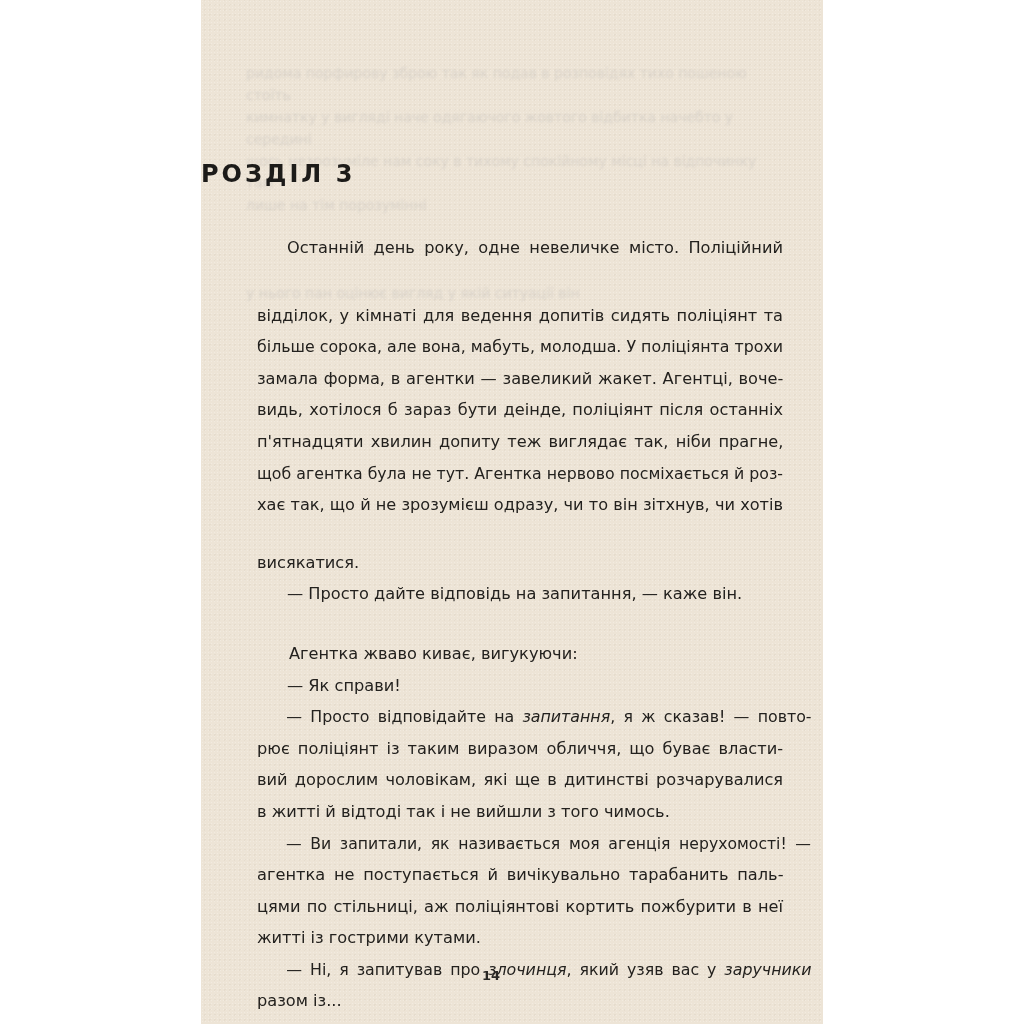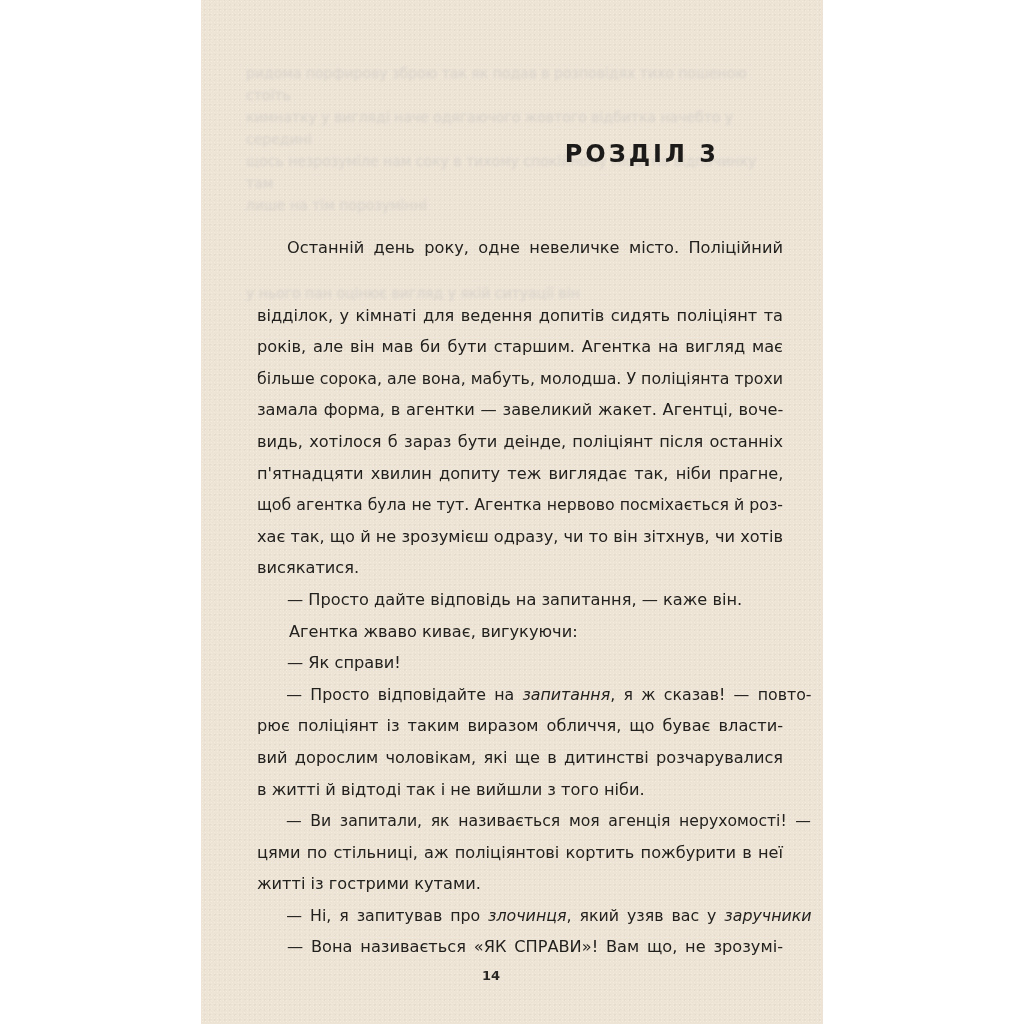--- a/index.html
+++ b/index.html
@@ -31,23 +31,23 @@
       color: rgba(120, 125, 135, 0.16);
       font-family: "DejaVu Sans", sans-serif;
       font-size: 14px;
       line-height: 22px;
       filter: blur(1.2px);
       user-select: none;
     }
     .chapter-title {
       position: absolute;
       left: 0;
-      top: 140px;
+      top: 160px;
       width: 518px;
-      text-align: right;
+      text-align: left;
       font-family: "DejaVu Sans", sans-serif;
       font-weight: bold;
       font-size: 24px;
       letter-spacing: 3px;
       color: #1c1b19;
     }
     .text {
       position: absolute;
       left: 56px;
       top: 232px;
@@ -99,37 +99,38 @@
     <div>лише на тім порозумінні</div>
     <div style="height:66px"></div>
     <div>у нього пан оцінює вигляд у якій ситуації він</div>
   </div>
 
   <div class="chapter-title">РОЗДІЛ 3</div>
 
   <div class="text">
     <span class="line indent" style="display: block; word-spacing: 4.17px;">Останній день року, одне невеличке місто. Поліційний</span>
     <span class="line" style="display: block; word-spacing: 1.25px; margin-top: 36px;">відділок, у кімнаті для ведення допитів сидять поліціянт та</span>
-    <span class="line" style="display: block; word-spacing: 1.7px;">років, але він мав би бути старшим. Агентка на вигляд має</span>
     <span class="line" style="display: block; transform-origin: left center; transform: scaleX(0.9759); width: 539px;">більше сорока, але вона, мабуть, молодша. У поліціянта трохи</span>
     <span class="line" style="display: block; word-spacing: 0.63px;">замала форма, в агентки — завеликий жакет. Агентці, воче-</span>
     <span class="line" style="display: block; word-spacing: 1.13px;">видь, хотілося б зараз бути деінде, поліціянт після останніх</span>
     <span class="line" style="display: block; word-spacing: 2px;">п'ятнадцяти хвилин допиту теж виглядає так, ніби прагне,</span>
     <span class="line" style="display: block; transform-origin: left center; transform: scaleX(0.9741); width: 540px;">щоб агентка була не тут. Агентка нервово посміхається й роз-</span>
     <span class="line" style="display: block; transform-origin: left center; transform: scaleX(0.9981); width: 527px;">хає так, що й не зрозумієш одразу, чи то він зітхнув, чи хотів</span>
-    <span class="line last" style="display: block;">висякатися.</span>
+    <span class="line last" style="display: block; margin-top: 26px;">висякатися.</span>
     <span class="line last indent" style="display: block;">— Просто дайте відповідь на запитання, — каже він.</span>
-    <span class="line last indent-sm" style="display: block;">Агентка жваво киває, вигукуючи:</span>
+    <span class="line last indent-sm" style="display: block; margin-top: 28px;">Агентка жваво киває, вигукуючи:</span>
     <span class="line last indent" style="display: block;">— Як справи!</span>
     <span class="line indent" style="display: block; transform-origin: left center; transform: scaleX(0.9764); width: 538px;"><span>— Просто відповідайте на </span><em>запитання</em><span>, я ж сказав! — повто-</span></span>
     <span class="line" style="display: block; word-spacing: 2.88px;">рює поліціянт із таким виразом обличчя, що буває власти-</span>
     <span class="line" style="display: block; word-spacing: 2.14px;">вий дорослим чоловікам, які ще в дитинстві розчарувалися</span>
-    <span class="line last" style="display: block;">в житті й відтоді так і не вийшли з того ніби.</span>
+    <span class="line last" style="display: block;">в житті й відтоді так і не вийшли з того чимось.</span>
     <span class="line indent" style="display: block; transform-origin: left center; transform: scaleX(0.9669); width: 543px;">— Ви запитали, як називається моя агенція нерухомості! —</span>
+    <span class="line" style="display: block; word-spacing: 3.67px;">агентка не поступається й вичікувально тарабанить паль-</span>
     <span class="line" style="display: block; word-spacing: 1px;">цями по стільниці, аж поліціянтові кортить пожбурити в неї</span>
     <span class="line last" style="display: block;">житті із гострими кутами.</span>
     <span class="line indent" style="display: block; transform-origin: left center; transform: scaleX(0.9764); width: 538px;"><span>— Ні, я запитував про </span><em>злочинця</em><span>, який узяв вас у </span><em>заручники</em></span>
+    <span class="line last" style="display: block;">разом із...</span>
     <span class="line indent" style="display: block; word-spacing: 2.63px;">— Вона називається «ЯК СПРАВИ»! Вам що, не зрозумі-</span>
 
   </div>
 
   <div class="page-number">14</div>
 </div>
 
 </body></html>

